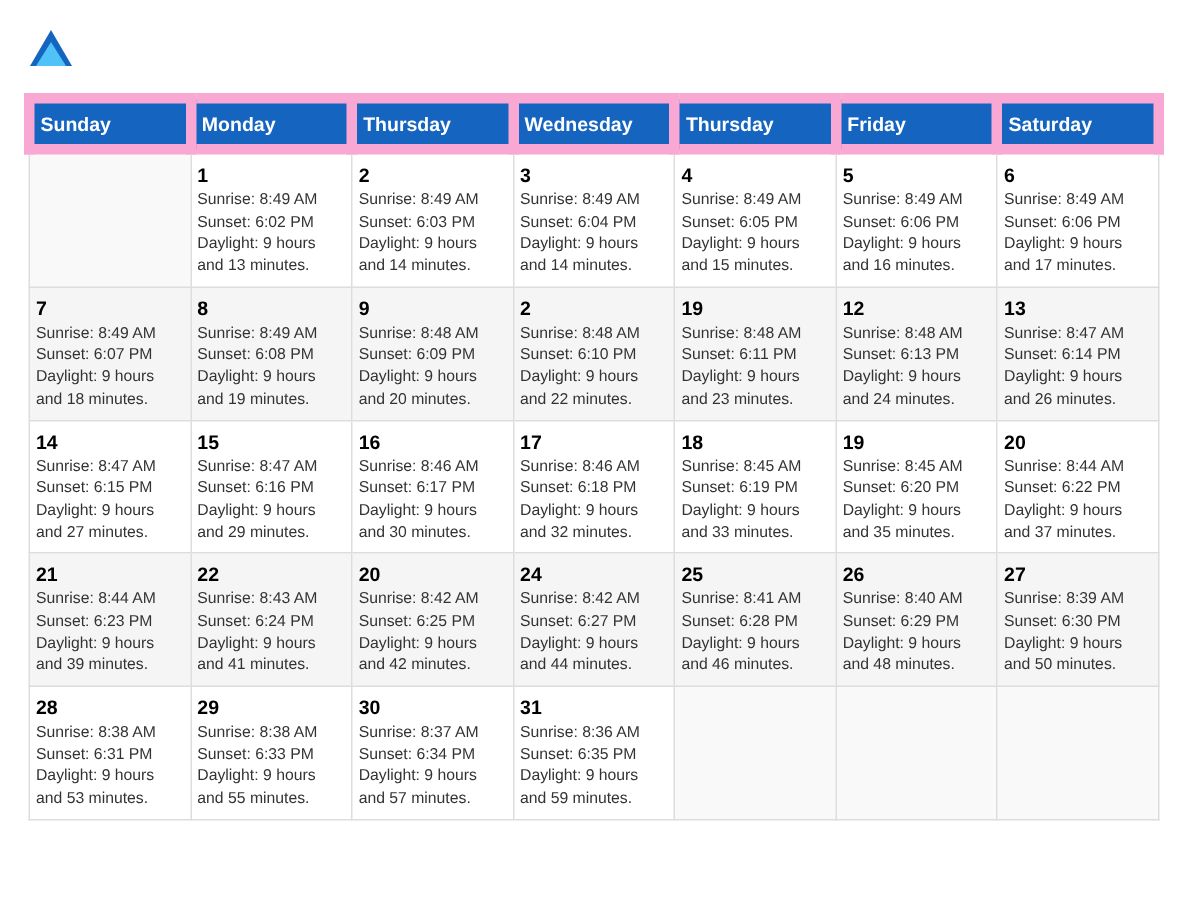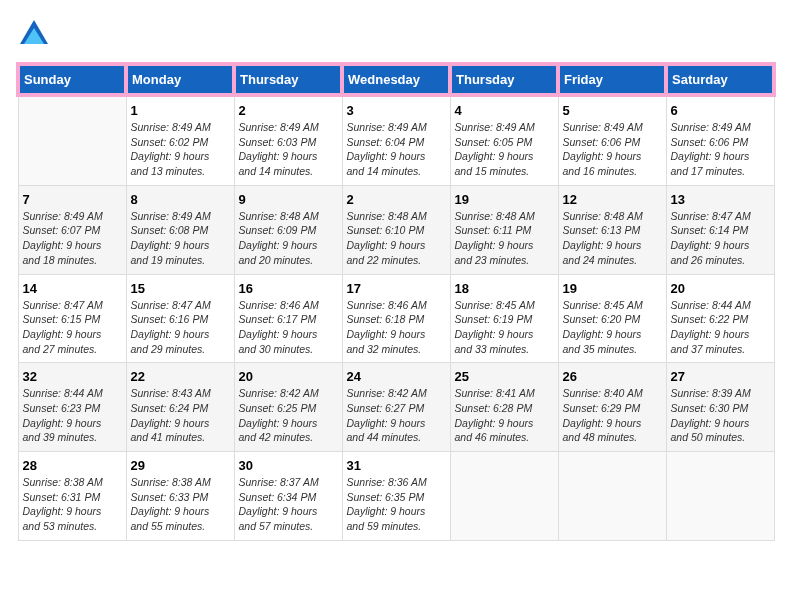--- a/index.html
+++ b/index.html
@@ -38,21 +38,21 @@
       border-collapse: collapse;
       font-size: 11px;
     }
     thead tr th {
       background-color: #1565c0;
       color: #fff;
       padding: 6px 4px;
       text-align: left;
       font-size: 13px;
       font-weight: bold;
-      border: 4px solid #f9a8d4;
+      border: 7px solid #f9a8d4;
     }
     tbody tr {
       border-bottom: 1px solid #ccc;
     }
     tbody tr td {
       vertical-align: top;
       padding: 6px 4px;
       border: 1px solid #ddd;
       min-height: 80px;
       width: calc(100% / 7);
@@ -60,21 +60,20 @@
     .day-number {
       font-weight: bold;
       font-size: 13px;
       display: block;
       margin-bottom: 2px;
     }
     .day-info {
       color: #333;
       font-size: 10.5px;
       line-height: 1.4;
-      font-style: italic;
     }
     .empty-cell {
       background: #f9f9f9;
     }
     tbody tr:nth-child(odd) {
       background: #fff;
     }
     tbody tr:nth-child(even) {
       background: #f5f5f5;
     }
@@ -196,21 +195,21 @@
           <span class="day-number">19</span>
           <div class="day-info">Sunrise: 8:45 AM<br>Sunset: 6:20 PM<br>Daylight: 9 hours and 35 minutes.</div>
         </td>
         <td>
           <span class="day-number">20</span>
           <div class="day-info">Sunrise: 8:44 AM<br>Sunset: 6:22 PM<br>Daylight: 9 hours and 37 minutes.</div>
         </td>
       </tr>
       <tr>
         <td>
-          <span class="day-number">32</span>
+          <span class="day-number">21</span>
           <div class="day-info">Sunrise: 8:44 AM<br>Sunset: 6:23 PM<br>Daylight: 9 hours and 39 minutes.</div>
         </td>
         <td>
           <span class="day-number">22</span>
           <div class="day-info">Sunrise: 8:43 AM<br>Sunset: 6:24 PM<br>Daylight: 9 hours and 41 minutes.</div>
         </td>
         <td>
           <span class="day-number">20</span>
           <div class="day-info">Sunrise: 8:42 AM<br>Sunset: 6:25 PM<br>Daylight: 9 hours and 42 minutes.</div>
         </td>

